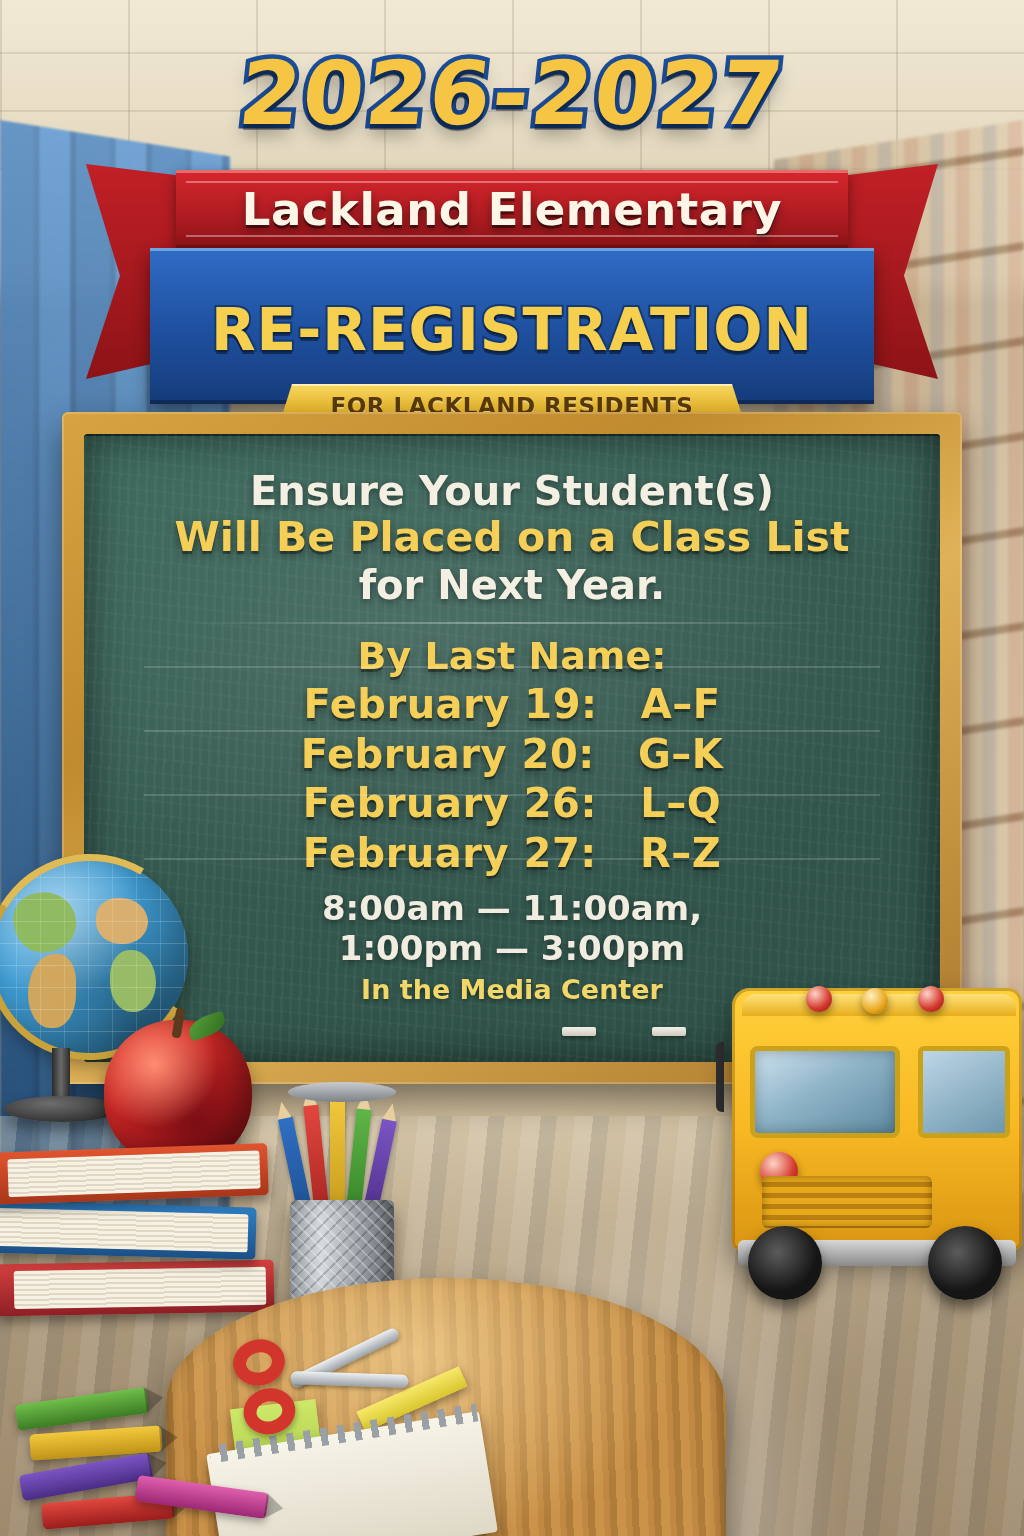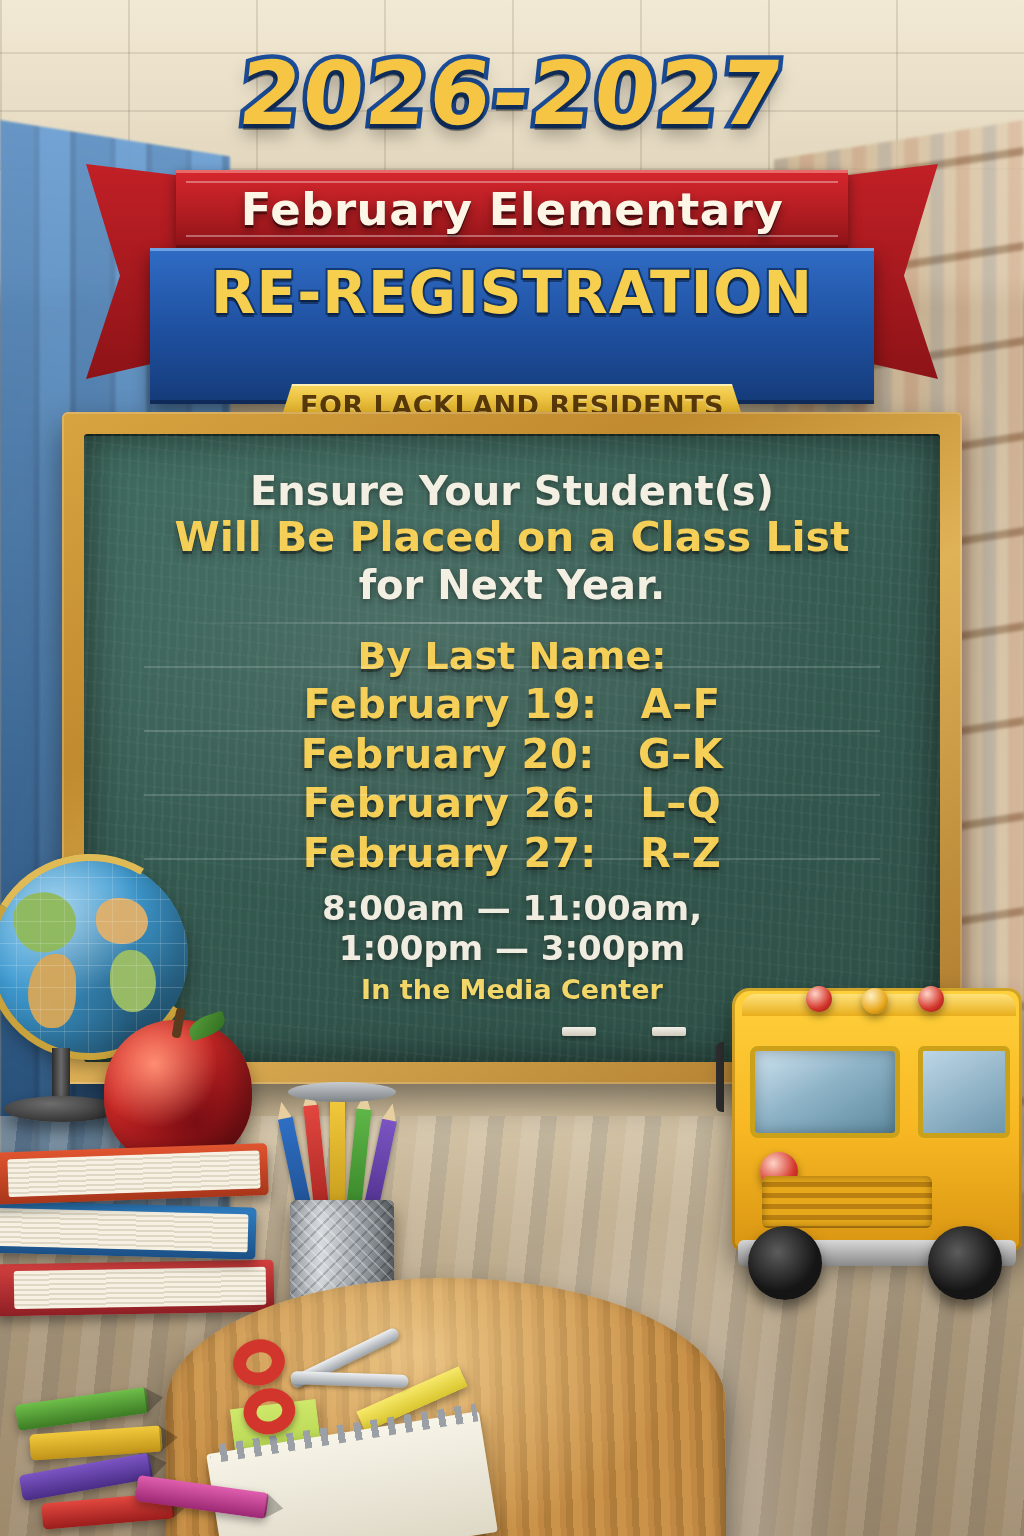--- a/index.html
+++ b/index.html
@@ -114,21 +114,21 @@
     font-weight: 700; font-size: 45px; color: #fdf6e6;
     text-shadow: 0 3px 0 rgba(0,0,0,.45), 0 5px 10px rgba(0,0,0,.4);
     letter-spacing: .5px;
   }
 
   .band-blue {
     position: absolute; left: 150px; top: 96px; width: 724px; height: 156px;
     background: linear-gradient(180deg, #2f6bc4 0%, #1e4f9e 55%, #163d7c 100%);
     border-top: 3px solid #6ea2e0; border-bottom: 4px solid #102c5c;
     box-shadow: 0 8px 16px rgba(0,0,0,.45);
-    display: flex; flex-direction: column; align-items: center; justify-content: flex-start;
+    display: flex; flex-direction: column; align-items: center; justify-content: center;
     padding-top: 8px;
   }
   .reg-word {
     font-family: "DejaVu Sans", sans-serif;
     font-weight: 700; font-size: 58px; letter-spacing: 1px;
     color: #f7cf4e;
     -webkit-text-stroke: 4px #123a74; paint-order: stroke fill;
     text-shadow: 0 4px 0 rgba(0,0,0,.4);
   }
   .reg-sub {
@@ -141,21 +141,21 @@
   .gold-strip {
     position: absolute; left: 278px; top: 232px; width: 468px; height: 44px;
     background: linear-gradient(180deg, #f6d45c 0%, #e9b92f 60%, #d09f1c 100%);
     border-top: 2px solid #fff0b5; border-bottom: 3px solid #a87c10;
     box-shadow: 0 5px 12px rgba(0,0,0,.4);
     display: flex; align-items: center; justify-content: center;
     clip-path: polygon(14px 0, calc(100% - 14px) 0, 100% 100%, 0 100%);
   }
   .gold-strip span {
     font-family: "DejaVu Sans", sans-serif;
-    font-weight: 700; font-size: 27px; color: #5a3a08;
+    font-weight: 700; font-size: 23px; color: #5a3a08;
     text-shadow: 0 2px 0 rgba(255,255,255,.35);
     letter-spacing: .5px;
   }
 
   
   .board-frame {
     position: absolute; left: 62px; top: 412px; width: 900px; height: 672px;
     background: linear-gradient(150deg, #d8a441 0%, #c08a2e 30%, #e0b257 55%, #a9762a 100%);
     border-radius: 6px;
     padding: 22px;
@@ -454,21 +454,21 @@
   <div class="floor"></div>
   <div class="floor-sheen"></div>
 
   <div class="year-title">2026-2027</div>
 
   <div class="banner">
     <div class="ribbon-tail left"></div>
     <div class="ribbon-tail right"></div>
 
     <div class="band-red">
-      <span class="school-name">February Elementary</span>
+      <span class="school-name">Lackland Elementary</span>
     </div>
 
     <div class="band-blue">
       <span class="reg-word">RE-REGISTRATION</span>
     </div>
 
     <div class="gold-strip">
       <span>FOR LACKLAND RESIDENTS</span>
     </div>
   </div>

